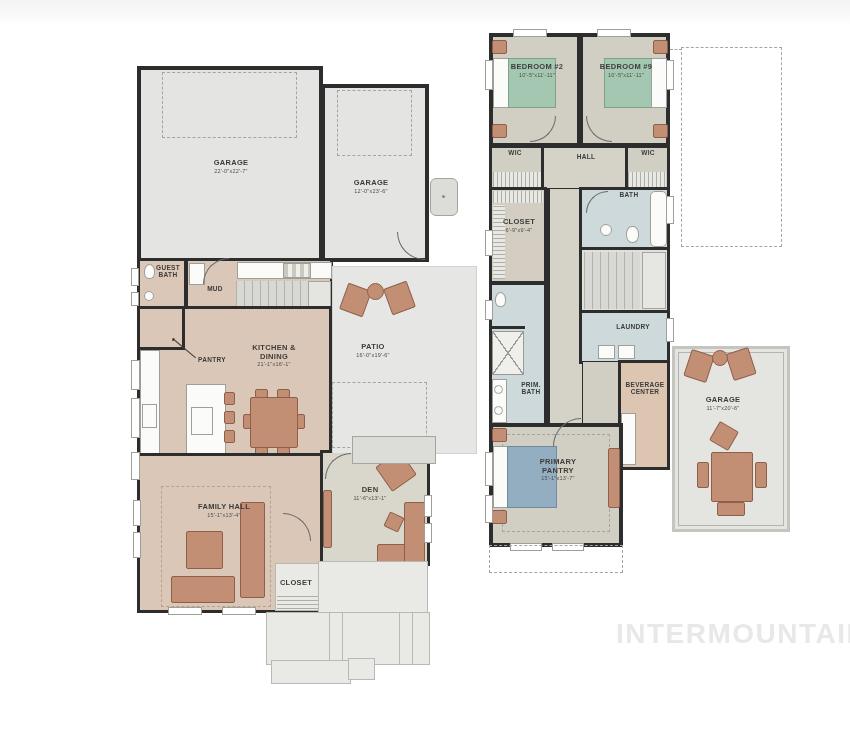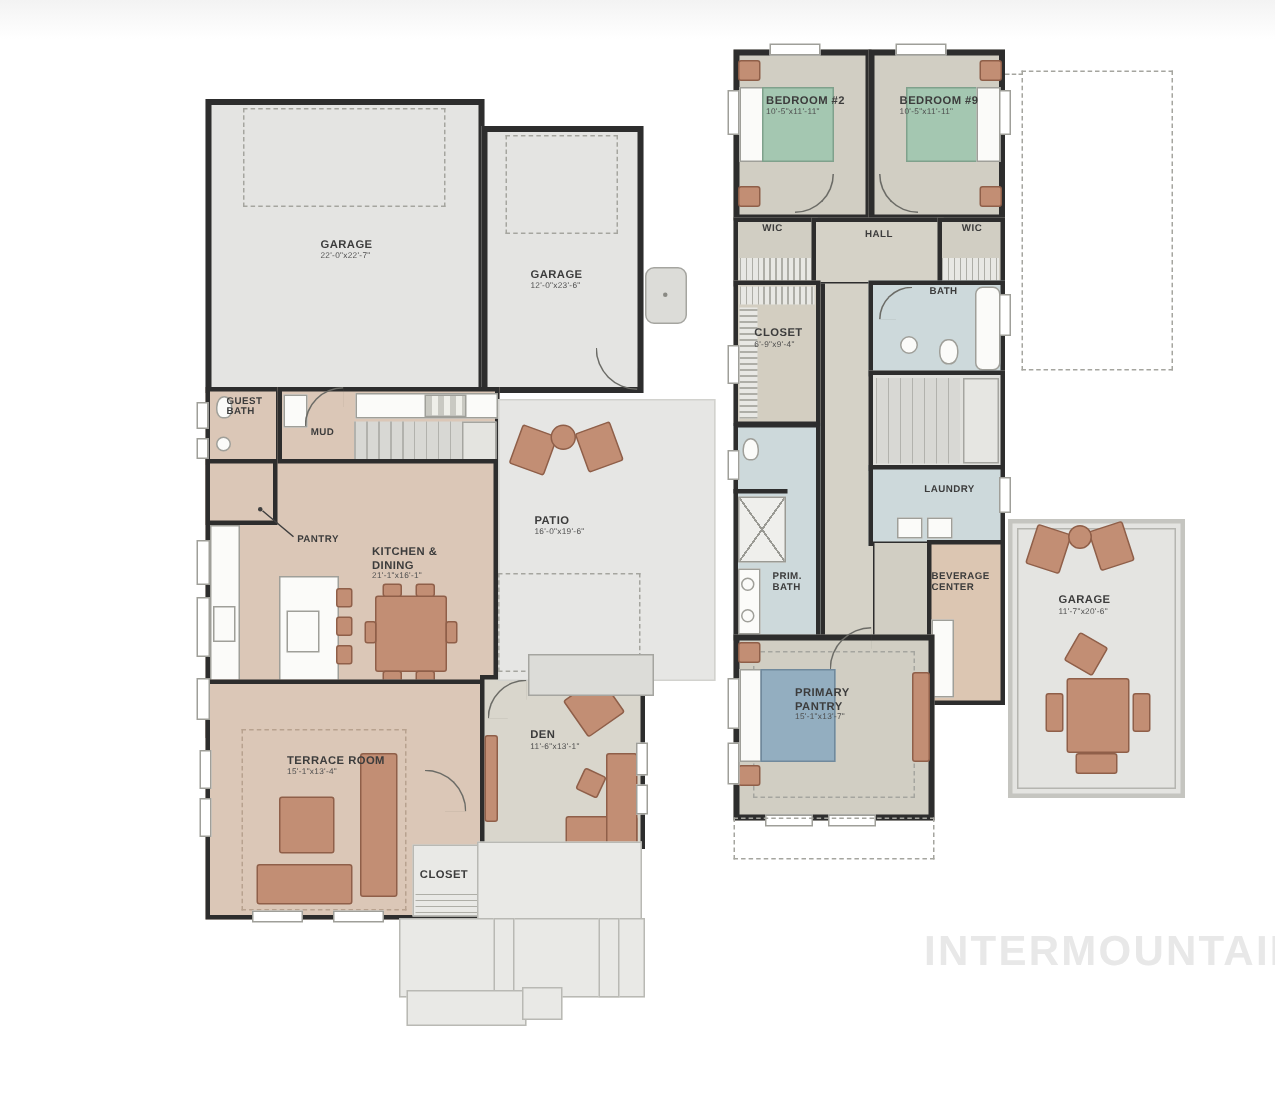--- a/index.html
+++ b/index.html
@@ -35,21 +35,21 @@
   .checker{position:absolute;box-sizing:border-box;border:1px solid #9f9f99;
           background:repeating-linear-gradient(90deg,#c9c9c2 0 4px,#efefe9 4px 8px);}
   .xbox{position:absolute;background:#efefec;border:1px solid #9a9a94;box-sizing:border-box;}
   .xbox::before{content:"";position:absolute;inset:0;
       background:linear-gradient(to top right,transparent calc(50% - .6px),#9a9a94 calc(50% - .6px) calc(50% + .6px),transparent calc(50% + .6px)),
                  linear-gradient(to bottom right,transparent calc(50% - .6px),#9a9a94 calc(50% - .6px) calc(50% + .6px),transparent calc(50% + .6px));}
   .arc{position:absolute;border-left:1.3px solid #6b6b66;border-bottom:1.3px solid #6b6b66;
        border-bottom-left-radius:100%;box-sizing:border-box;}
   .dot{position:absolute;width:3px;height:3px;background:#3f3f3f;border-radius:50%;}
   .leader{position:absolute;height:1px;background:#3f3f3f;transform-origin:left center;}
-  .lbl{position:absolute;transform:translateX(-50%);text-align:left;white-space:normal;line-height:1.15;}
+  .lbl{position:absolute;transform:translateX(-50%);text-align:center;white-space:normal;line-height:1.15;}
   .lbl .name{display:block;font-size:7.5px;font-weight:bold;letter-spacing:.3px;color:#3c3c3c;}
   .lbl .dims{display:block;font-size:5.5px;color:#4e4e4e;letter-spacing:.2px;}
   .lbl.small .name{font-size:6.5px;}
   .terr-inner{position:absolute;border:1px solid #b5b5b0;box-sizing:border-box;}
   .watermark{position:absolute;font-size:28px;font-weight:bold;letter-spacing:1.5px;
              color:#e8e8e8;user-select:none;}
 </style>
 </head>
 <body>
 
@@ -149,30 +149,30 @@
   </div>
   <div class="lbl small" style="left:168px;top:264px;width:34px">
     <span class="name">GUEST BATH</span>
   </div>
   <div class="lbl small" style="left:215px;top:285px">
     <span class="name">MUD</span>
   </div>
   <div class="lbl small" style="left:212px;top:356px">
     <span class="name">PANTRY</span>
   </div>
-  <div class="lbl" style="left:274px;top:364px;width:52px">
+  <div class="lbl" style="left:274px;top:344px;width:52px">
     <span class="name">KITCHEN &amp; DINING</span>
     <span class="dims">21'-1"x16'-1"</span>
   </div>
   <div class="lbl" style="left:373px;top:343px">
     <span class="name">PATIO</span>
     <span class="dims">16'-0"x19'-6"</span>
   </div>
   <div class="lbl" style="left:224px;top:503px">
-    <span class="name">TERRACE ROOM</span>
+    <span class="name">FAMILY HALL</span>
     <span class="dims">15'-1"x13'-4"</span>
   </div>
   <div class="lbl" style="left:370px;top:486px">
     <span class="name">DEN</span>
     <span class="dims">11'-6"x13'-1"</span>
   </div>
   <div class="lbl" style="left:296px;top:579px">
     <span class="name">CLOSET</span>
   </div>
 

